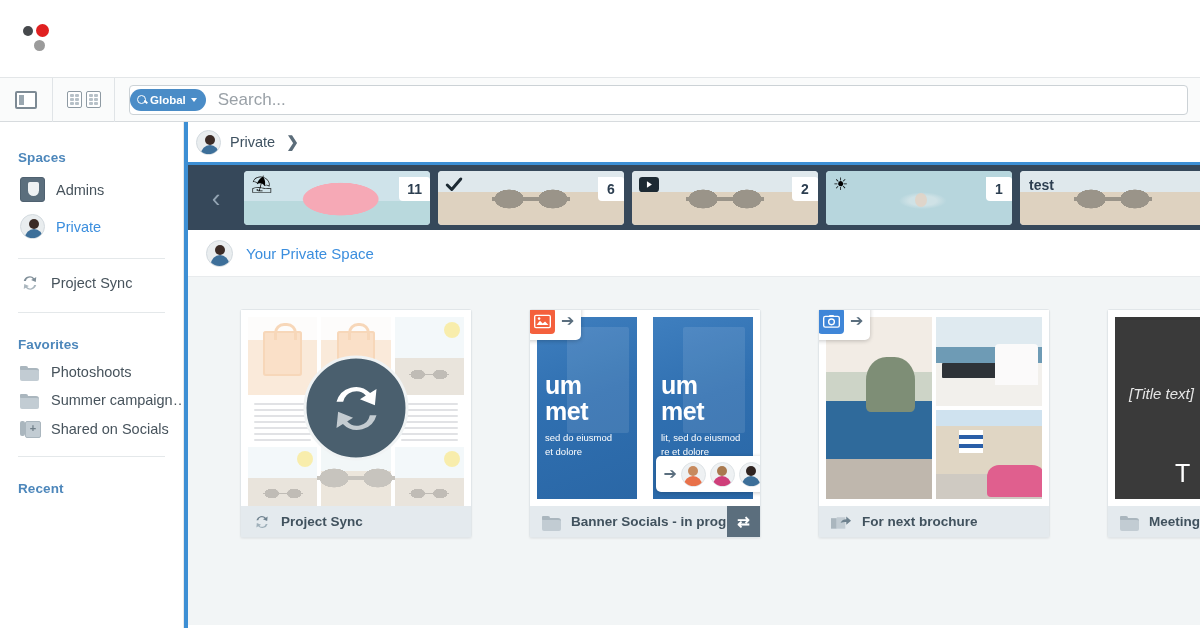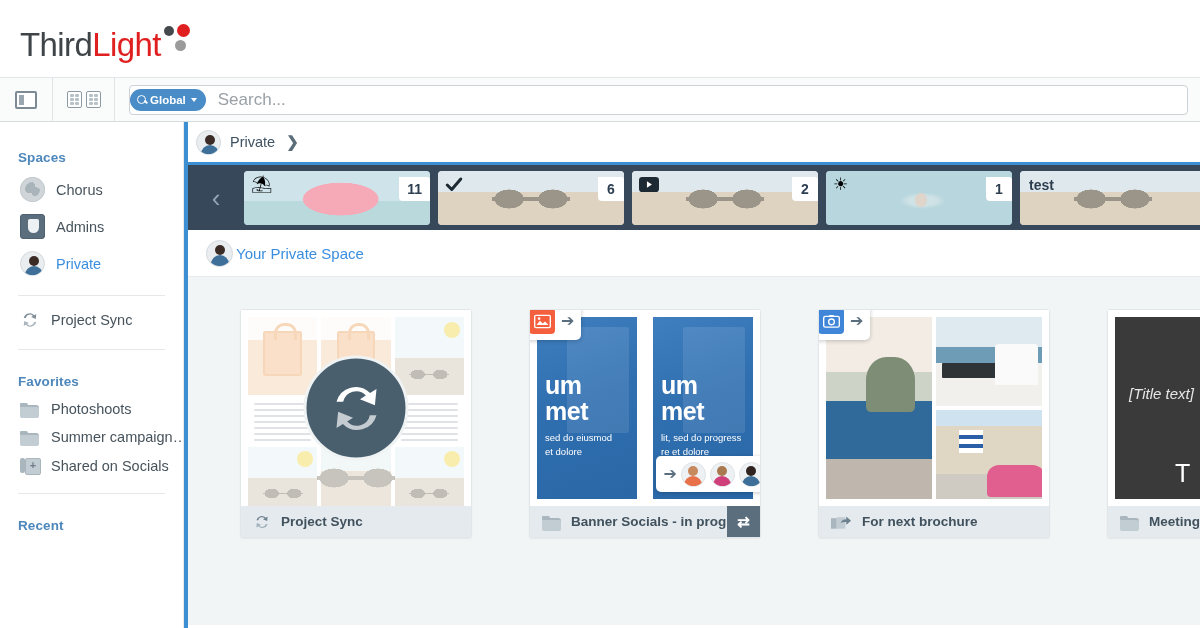--- a/index.html
+++ b/index.html
@@ -238,21 +238,21 @@
     position: relative;
   }
   .th-water::after {
     content: ""; position: absolute; left: 48%; top: 42%;
     width: 12px; height: 14px; border-radius: 50%;
     background: #e2d2c4; opacity: .85;
   }
 
   
   .space-header {
-    height: 47px; display: flex; align-items: center; gap: 3px;
+    height: 47px; display: flex; align-items: center; gap: 13px;
     padding-left: 18px; background: #fff;
     border-bottom: 1px solid #e8ebed;
   }
   .space-header .ic-avatar { width: 27px; height: 27px; }
   .space-title { color: #3b8ede; font-size: 15px; }
 
   
   .content {
     background: #f2f5f6; height: 348px; padding: 32px 0 0 52px;
     display: flex; gap: 57px; align-items: flex-start;
@@ -425,23 +425,20 @@
   }
   .titleslide .t2 {
     position: absolute; left: 60px; top: 142px; font-size: 25px; color: #fff;
   }
 </style>
 </head>
 <body>
 
 <div class="brandbar">
   <div class="logo-wrap">
-    <div class="logo-text">
-      <span class="logo-third">Third</span><span class="logo-light">Light</span>
-    </div>
     <div class="logo-dots">
       <span class="dot d1"></span>
         <span class="dot d2"></span>
         <span class="dot d3"></span>
     </div>
   </div>
 </div>
 
 <div class="toolbar">
   <div class="tb-cell c1">
@@ -475,24 +472,20 @@
       <input class="search-input" type="text" placeholder="Search..." style="">
     </div>
   </div>
 </div>
 
 <div class="body-split">
 
   <div class="sidebar">
 
     <div class="side-heading">Spaces</div>
-    <div class="side-item">
-      <span class="ic-globe"></span>
-      <span class="side-label">Chorus</span>
-    </div>
     <div class="side-item">
       <span class="ic-shield"></span>
       <span class="side-label">Admins</span>
     </div>
     <div class="side-item active">
       <span class="ic-avatar"></span>
       <span class="side-label">Private</span>
     </div>
 
     <div class="sep"></div>
@@ -641,21 +634,21 @@
           <div class="collage2">
             <div class="bannerimg">
               <span class="bl1">um</span>
               <span class="bl2">met</span>
               <span class="bs1">sed do eiusmod</span>
               <span class="bs2">et dolore</span>
             </div>
             <div class="bannerimg">
               <span class="bl1">um</span>
               <span class="bl2">met</span>
-              <span class="bs1">lit, sed do progress</span>
+              <span class="bs1">lit, sed do eiusmod</span>
               <span class="bs2">re et dolore</span>
             </div>
           </div>
           <div class="badge-upload">
             <span class="badge-sq orange">
               <svg width="17" height="15" viewBox="0 0 20 16">
                 <rect x="0.8" y="0.8" width="18.4" height="14.4" rx="1.5" fill="none" stroke="#fff" stroke-width="1.6"></rect>
                 <path d="M3 12l4-5 3.2 3.4L13 8l4 4z" fill="#fff"></path>
                 <circle cx="6" cy="4.6" r="1.5" fill="#fff"></circle>
               </svg>

